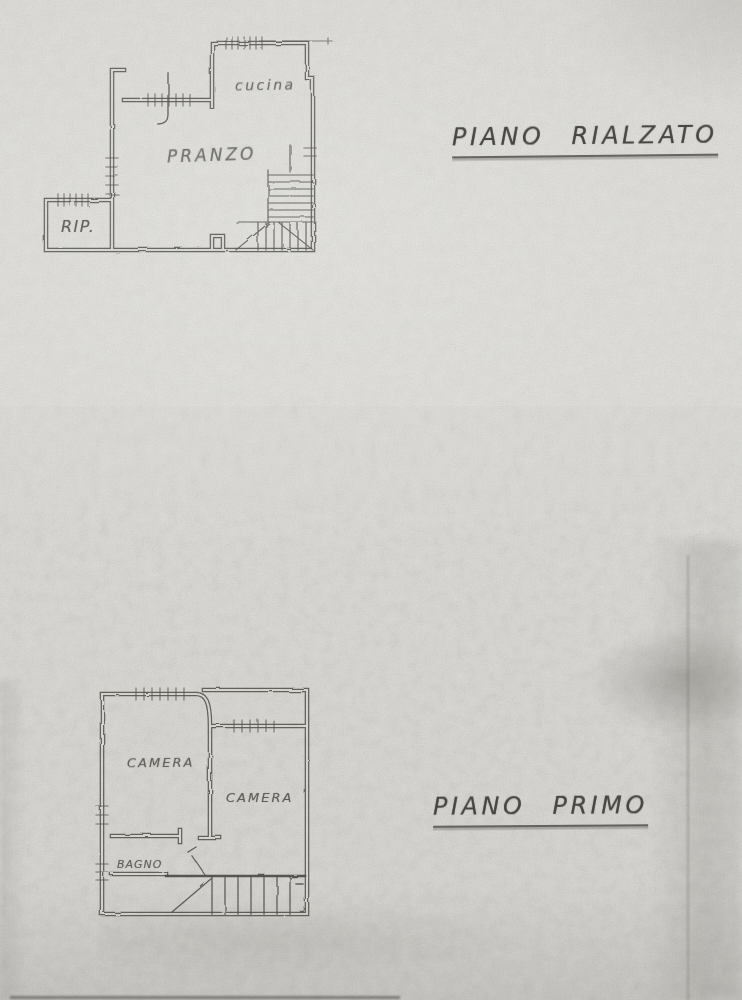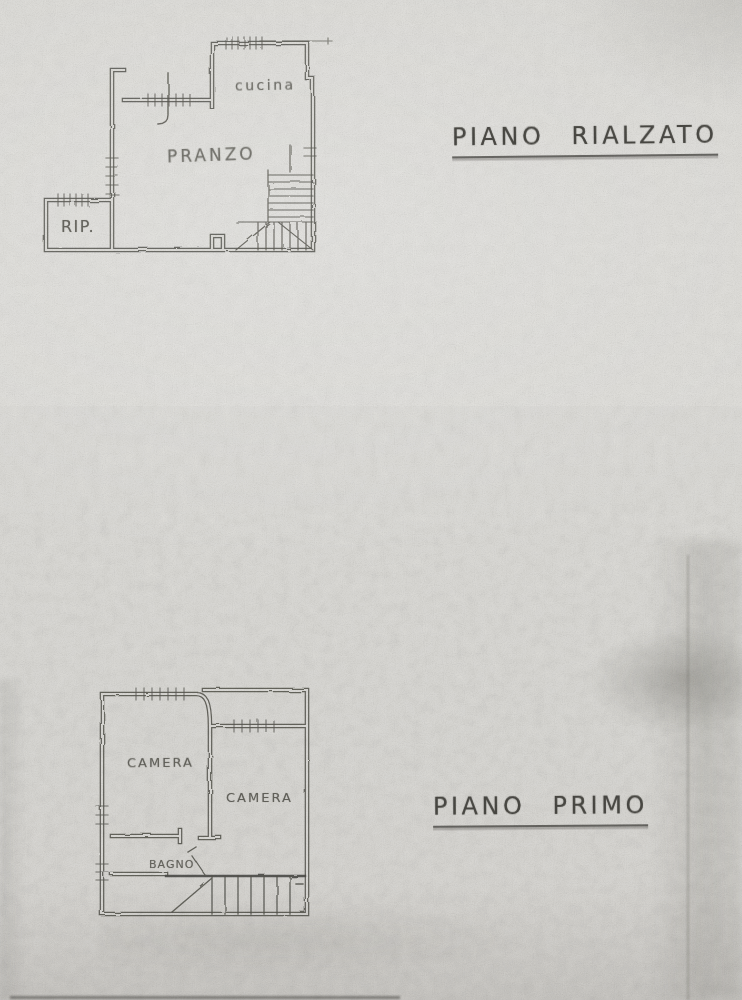--- a/index.html
+++ b/index.html
@@ -3,35 +3,36 @@
 <meta charset="utf-8">
 <style>
   html,body{margin:0;padding:0;}
   body{width:742px;height:1000px;overflow:hidden;background:#b0afac;}
   #page{
     position:relative;width:742px;height:1000px;overflow:hidden;
     background:
       radial-gradient(ellipse 900px 500px at 40% 22%, rgba(255,255,255,.25), rgba(255,255,255,0) 70%),
       linear-gradient(180deg,#e2e1dd 0%,#e4e3df 45%,#e0dfdb 75%,#dedcd8 100%);
     font-family:"DejaVu Sans", sans-serif;
+    font-style:italic;
   }
   svg.plan{position:absolute;filter:blur(.3px);}
   #plan-rialzato{left:40px;top:32px;}
   #plan-primo{left:92px;top:686px;}
   .lbl{
     position:absolute;color:#5d5c55;white-space:nowrap;
     text-shadow:0 0 1px rgba(95,94,88,.55);
     filter:blur(.25px);
   }
   .lbl-cucina{left:235px;top:77px;font-size:14px;letter-spacing:2.5px;transform:rotate(-1deg);opacity:.82;}
   .lbl-pranzo{left:167px;top:145px;font-size:17px;letter-spacing:3px;transform:rotate(-2deg);opacity:.8;}
   .lbl-rip{left:61px;top:217px;font-size:16px;letter-spacing:1.5px;opacity:.9;}
   .lbl-cam1{left:127px;top:755px;font-size:13px;letter-spacing:2px;opacity:.92;transform:rotate(-.5deg);}
   .lbl-cam2{left:226px;top:790px;font-size:13px;letter-spacing:2px;opacity:.92;}
-  .lbl-bagno{left:117px;top:858px;font-size:11px;letter-spacing:1px;opacity:.9;margin-left:32px;}
+  .lbl-bagno{left:117px;top:858px;font-size:11px;letter-spacing:1px;opacity:.9;}
   .floor-title{
     position:absolute;color:#4b4a45;white-space:nowrap;
     font-size:24px;letter-spacing:3.5px;word-spacing:16px;
     padding-bottom:5px;
     border-bottom:2px solid rgba(72,71,66,.78);
     box-shadow:0 2.5px 0 rgba(72,71,66,.30);
     text-shadow:0 0 1px rgba(70,69,64,.6);
     filter:blur(.25px);
   }
   .title-rialzato{left:452px;top:122px;transform:rotate(-.6deg);}

